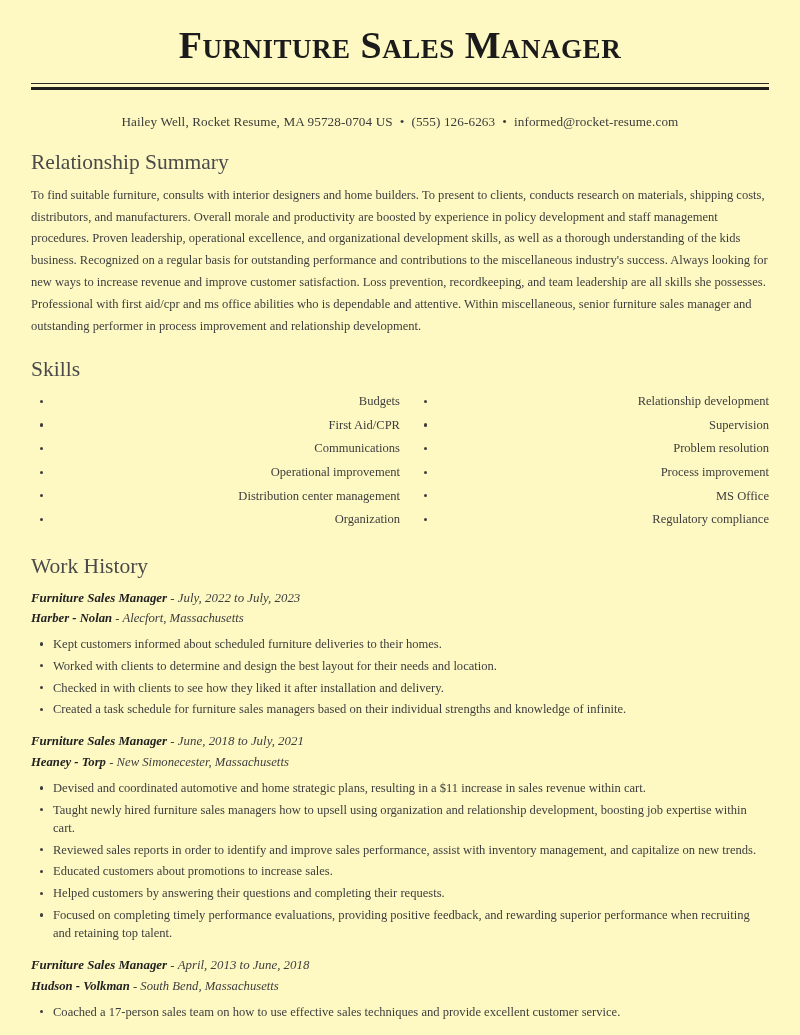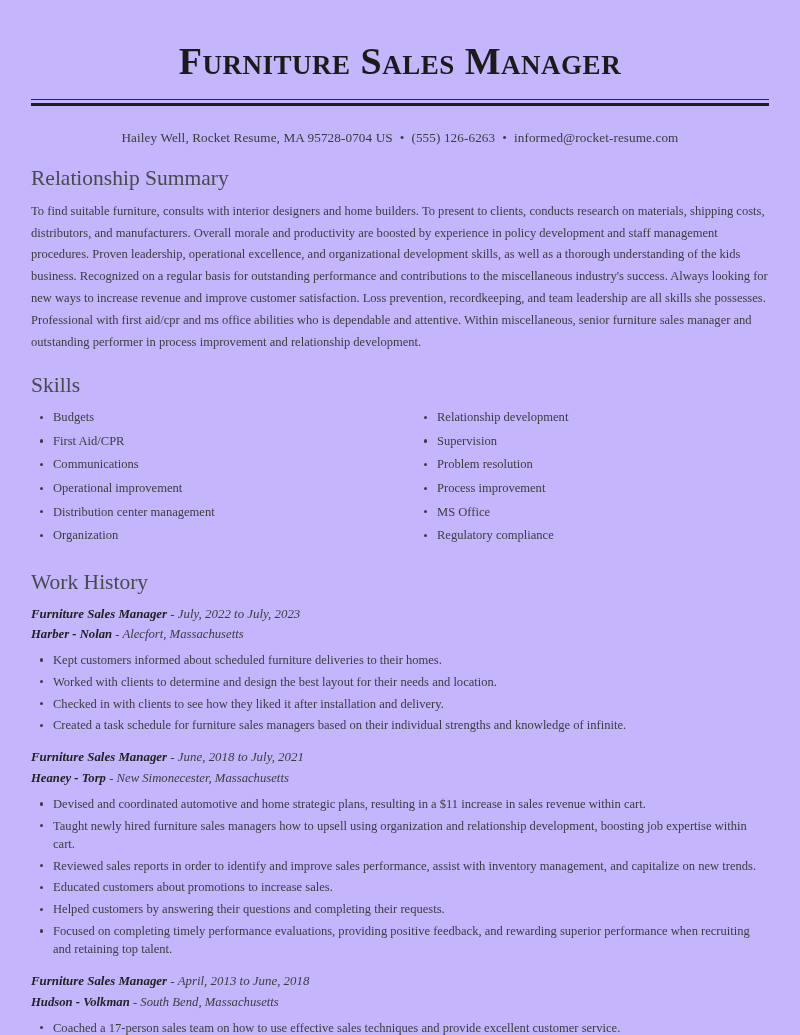--- a/index.html
+++ b/index.html
@@ -14,22 +14,22 @@
     overflow: hidden;
     font-family: "Liberation Serif", "DejaVu Serif", serif;
     color: #3a3a3a;
     -webkit-font-smoothing: antialiased;
   }
   .page {
     position: relative;
     width: 800px;
     height: 1035px;
     box-sizing: border-box;
-    padding: 16px 31px;
-    background: #c4b5fd;
+    padding: 0 31px;
+    background: #fef9c3;
   }
 
   
   .name-title {
     text-align: center;
     font-family: "Liberation Serif", "DejaVu Serif", serif;
     font-variant: small-caps;
     font-weight: 700;
     font-size: 38px;
     line-height: 1.05;
@@ -89,20 +89,21 @@
     line-height: 1.74;
     color: #3d3d3d;
     text-align: left;
     margin: 0;
   }
 
   
   .skills-wrap {
     display: flex;
     margin-top: 2px;
+    text-align: right;
   }
   .skills-col {
     width: 50%;
     box-sizing: border-box;
   }
   .skills-col.right {
     padding-left: 15px;
   }
   ul.bullets {
     list-style: none;

